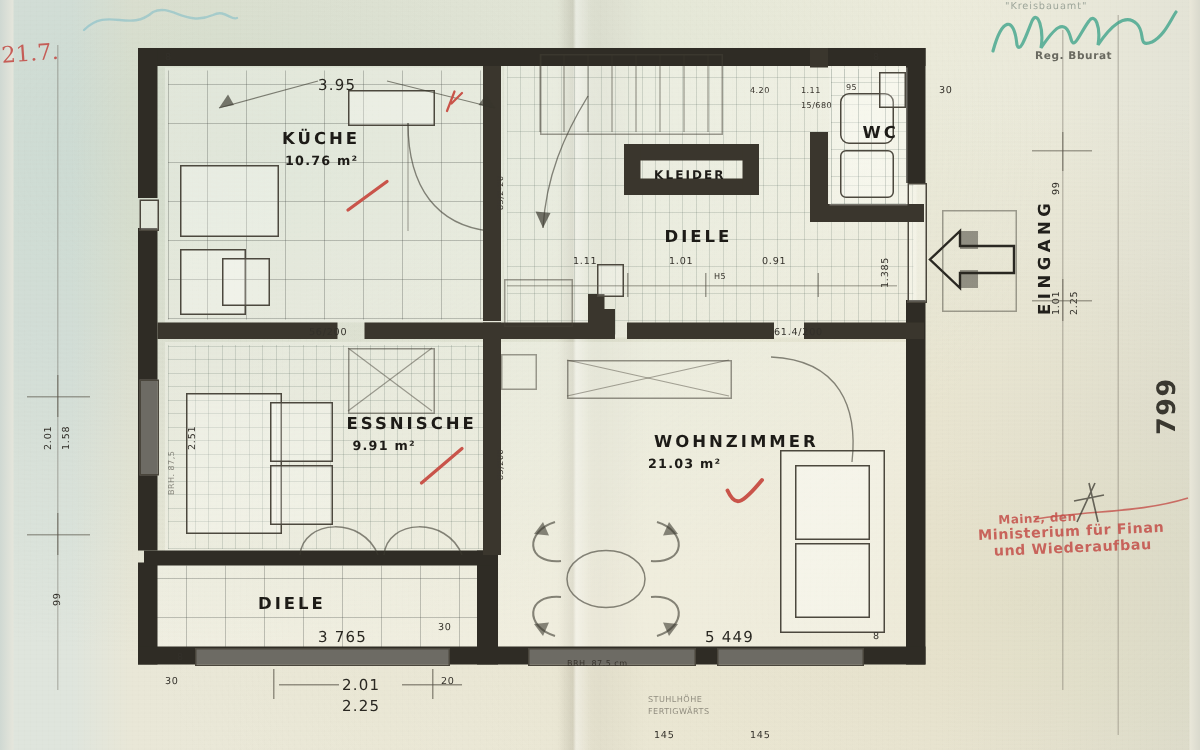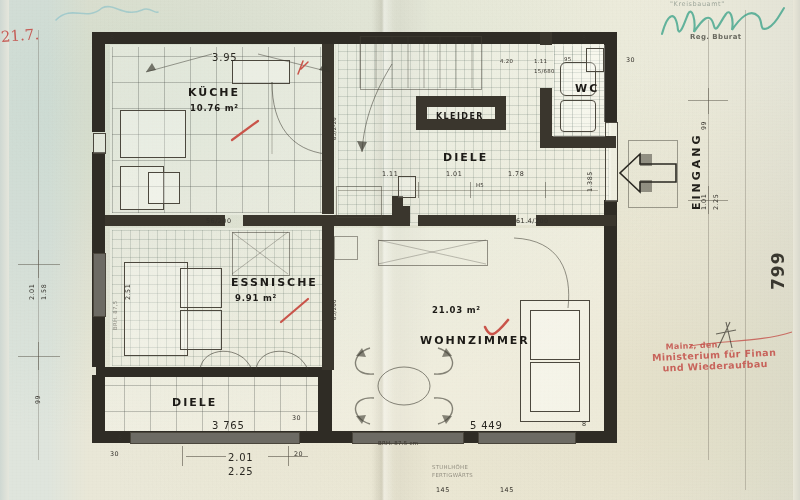--- a/index.html
+++ b/index.html
@@ -262,42 +262,42 @@
   </div>
   <div class="fxl" style="left:628px;top:140px;width:48px;height:66px;border-color:rgba(60,58,48,.45);"></div>
   <div class="lbl eingang rot90" style="left:690px;top:210px;">EINGANG</div>
 
   <div class="lbl roomname" style="left:188px;top:86px;">KÜCHE</div>
   <div class="lbl roomarea" style="left:190px;top:103px;">10.76 m²</div>
 
   <div class="lbl roomname" style="left:231px;top:276px;">ESSNISCHE</div>
   <div class="lbl roomarea" style="left:235px;top:293px;">9.91 m²</div>
 
-  <div class="lbl roomname" style="left:420px;top:288px;margin-top:46px;">WOHNZIMMER</div>
+  <div class="lbl roomname" style="left:436px;top:288px;">WOHNZIMMER</div>
   <div class="lbl roomarea" style="left:432px;top:305px;">21.03 m²</div>
 
   <div class="lbl roomname" style="left:443px;top:151px;">DIELE</div>
   <div class="lbl roomname" style="left:575px;top:82px;">WC</div>
   <div class="lbl roomname" style="left:436px;top:112px;font-size:8px;letter-spacing:1.4px;">KLEIDER</div>
   <div class="lbl roomname" style="left:172px;top:396px;">DIELE</div>
 
   <div class="lbl dim" style="left:212px;top:52px;">3.95</div>
   <div class="lbl dim" style="left:212px;top:420px;">3 765</div>
   <div class="lbl dim" style="left:470px;top:420px;">5 449</div>
   <div class="lbl small" style="left:292px;top:414px;">30</div>
 
   <div class="lbl dim" style="left:228px;top:452px;">2.01</div>
   <div class="lbl dim" style="left:228px;top:466px;">2.25</div>
   <div class="lbl small" style="left:294px;top:450px;">20</div>
   <div class="lbl small" style="left:110px;top:450px;">30</div>
   <div class="lbl small" style="left:436px;top:486px;">145</div>
   <div class="lbl small" style="left:500px;top:486px;">145</div>
 
   <div class="lbl small" style="left:446px;top:170px;">1.01</div>
-  <div class="lbl small" style="left:508px;top:170px;">1.78</div>
+  <div class="lbl small" style="left:508px;top:170px;">0.91</div>
   <div class="lbl small rot90" style="left:586px;top:192px;">1.385</div>
   <div class="lbl small" style="left:382px;top:170px;">1.11</div>
   <div class="lbl tiny" style="left:476px;top:182px;">H5</div>
 
   <div class="lbl tiny" style="left:500px;top:58px;">4.20</div>
   <div class="lbl tiny" style="left:534px;top:58px;">1.11</div>
   <div class="lbl tiny" style="left:564px;top:56px;">95</div>
   <div class="lbl tiny" style="left:534px;top:68px;">15/680</div>
 
   <div class="lbl small" style="left:110px;top:34px;">8</div>

